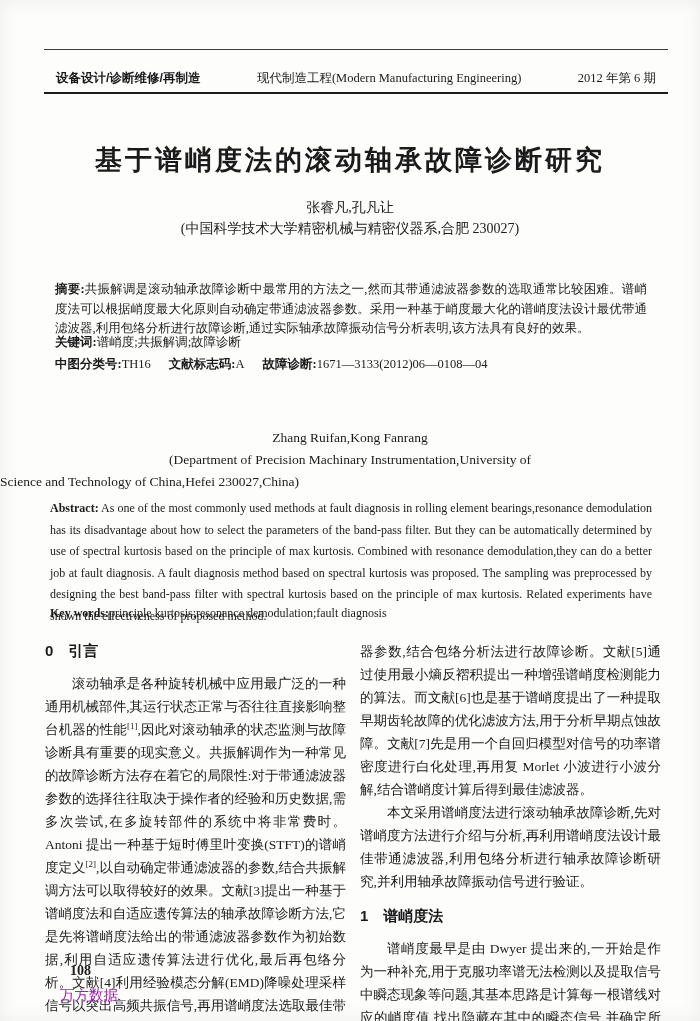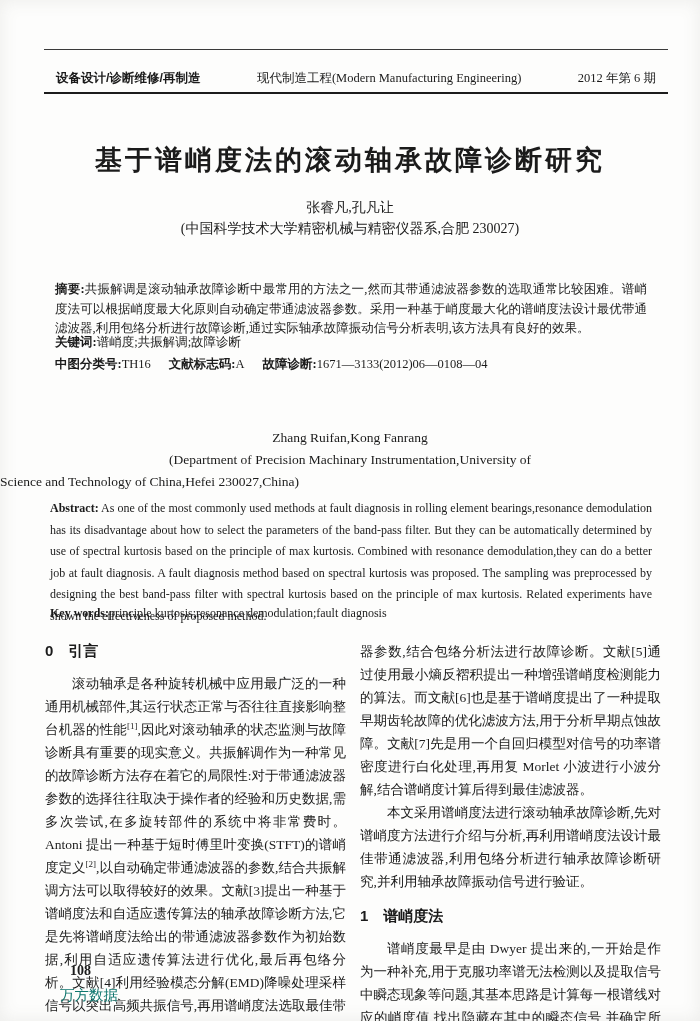--- a/index.html
+++ b/index.html
@@ -82,21 +82,21 @@
   .col p{margin:0;}
   .col p.indent{text-indent:2em;}
   .col sup{font-size:9px;line-height:0;}
   
   .page-num{
     position:absolute;left:54px;top:963px;
     font-size:14px;font-weight:bold;margin-left:16px;
   }
   .watermark{
     position:absolute;left:60px;top:986px;
-    font-size:14.5px;color:#0f766e;
+    font-size:14.5px;color:#a21caf;
     font-family:"Liberation Sans","DejaVu Sans",sans-serif;
   }
 </style>
 </head>
 <body>
 
 <div class="page">
 
   <div class="jheader">
     <span class="seg-cn">设备设计/诊断维修/再制造</span>

